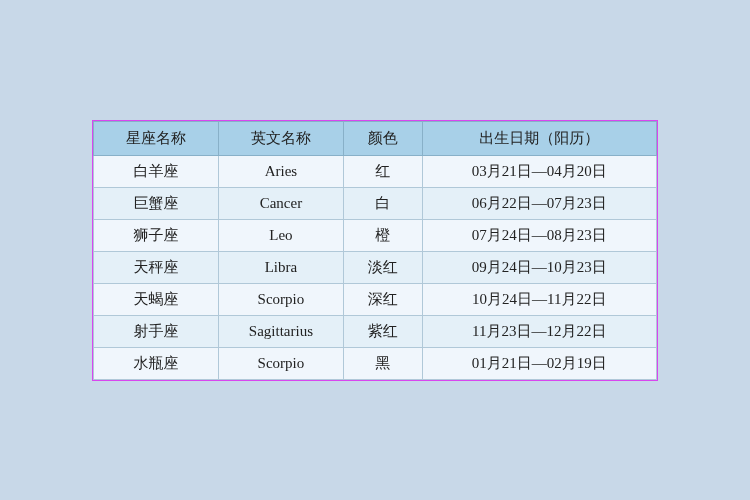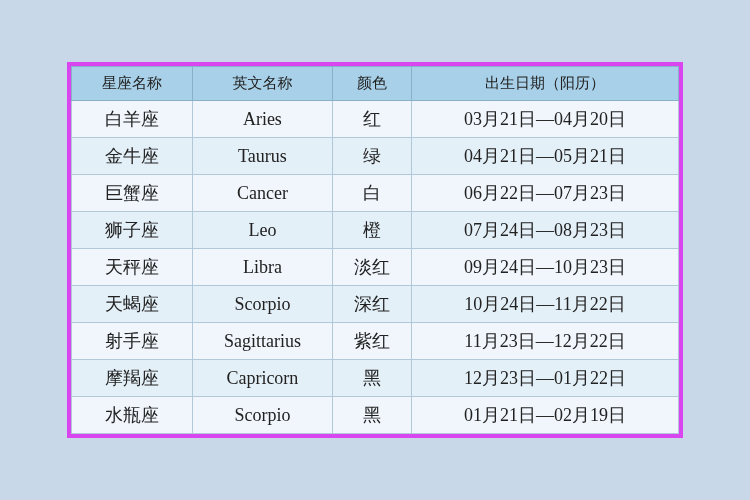--- a/index.html
+++ b/index.html
@@ -14,22 +14,22 @@
       background-color: #c8d8e8;
       display: flex;
       align-items: center;
       justify-content: center;
       font-family: "SimSun", "宋体", serif;
       font-size: 15px;
     }
 
     .table-container {
       background-color: #000000;
-      border: 4px solid #d946ef;
-      width: 616px;
+      border: 1px solid #d946ef;
+      width: 566px;
     }
 
     table {
       width: 100%;
       border-collapse: collapse;
     }
 
     thead tr {
       background-color: #a8d0e8;
     }
@@ -49,21 +49,21 @@
 
     tbody tr:nth-child(even) {
       background-color: #e4f0f8;
     }
 
     tbody td {
       border: 1px solid #b0c8d8;
       padding: 6px 8px;
       text-align: center;
       color: #222;
-      font-size: 18px;
+      font-size: 15px;
     }
 
     tbody td:first-child {
       font-weight: normal;
     }
 
     tbody td:nth-child(2) {
       font-style: normal;
     }
   </style>
@@ -79,26 +79,20 @@
         <th>颜色</th>
         <th>出生日期（阳历）</th>
       </tr>
     </thead>
     <tbody id="table-body">
     <tr>
           <td>白羊座</td>
           <td>Aries</td>
           <td>红</td>
           <td>03月21日—04月20日</td>
-        </tr>
-        <tr>
-          <td>金牛座</td>
-          <td>Taurus</td>
-          <td>绿</td>
-          <td>04月21日—05月21日</td>
         </tr>
         <tr>
           <td>巨蟹座</td>
           <td>Cancer</td>
           <td>白</td>
           <td>06月22日—07月23日</td>
         </tr>
         <tr>
           <td>狮子座</td>
           <td>Leo</td>
@@ -117,26 +111,20 @@
           <td>深红</td>
           <td>10月24日—11月22日</td>
         </tr>
         <tr>
           <td>射手座</td>
           <td>Sagittarius</td>
           <td>紫红</td>
           <td>11月23日—12月22日</td>
         </tr>
         <tr>
-          <td>摩羯座</td>
-          <td>Capricorn</td>
-          <td>黑</td>
-          <td>12月23日—01月22日</td>
-        </tr>
-        <tr>
           <td>水瓶座</td>
           <td>Scorpio</td>
           <td>黑</td>
           <td>01月21日—02月19日</td>
         </tr>
       </tbody>
   </table>
 </div>
 
 </body></html>

